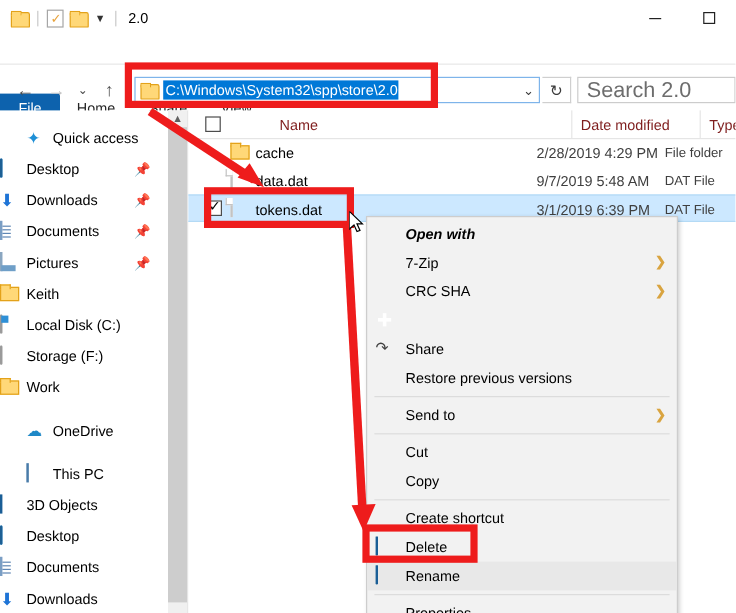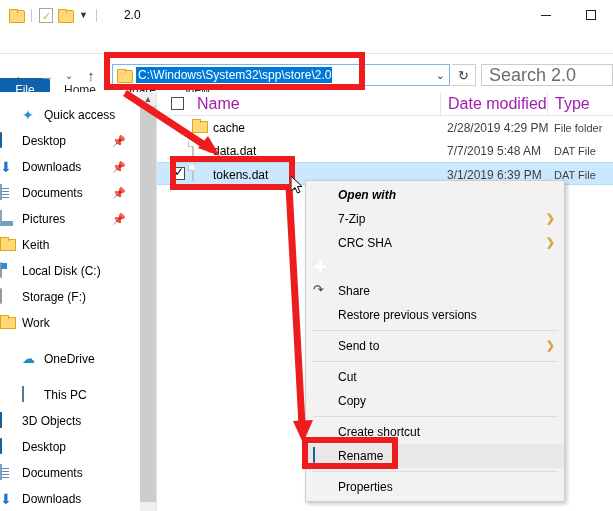--- a/index.html
+++ b/index.html
@@ -12,21 +12,21 @@
   }
   #root { position: relative; width: 613px; height: 511px; background: #fff; }
 
   
   .titlebar {
     position: absolute; left: 0; top: 0; width: 613px; height: 30px;
     background: #ffffff; display: flex; align-items: center;
   }
   .qat { display: flex; align-items: center; gap: 5px; padding-left: 9px; }
   .qat-sep { width: 1px; height: 13px; background: #c9c9c9; margin: 0 2px; }
-  .title-text { margin-left: 20px; font-size: 12px; color: #000; }
+  .title-text { margin-left: 3px; font-size: 12px; color: #000; }
 
   .folder-ico {
     width: 15px; height: 13px; position: relative; display: inline-block;
   }
   .folder-ico::before {
     content: ""; position: absolute; left: 0; top: 1px; width: 14px; height: 11px;
     background: #ffd878; border: 1px solid #e3a21a; border-radius: 1px 2px 1px 1px;
   }
   .folder-ico::after {
     content: ""; position: absolute; left: 0; top: 0px; width: 7px; height: 3px;
@@ -135,21 +135,21 @@
   .nav-scroll .uparrow { position: absolute; left: 0; top: 0; width: 16px; height: 14px;
      display:flex; align-items:center; justify-content:center; font-size:9px; color:#606060; background:#f0f0f0;}
 
   .pane-divider { position: absolute; left: 156px; top: 92px; width: 1px; height: 419px; background: #e2e2e2; }
 
   
   .filelist { position: absolute; left: 157px; top: 92px; width: 456px; height: 419px; background: #fff; }
   .colheader { position: relative; height: 24px; border-bottom: 1px solid #e5e5e5; }
   .ch {
     position: absolute; top: 0; height: 23px; display: flex; align-items: center;
-    font-size: 16px; color: #a21caf; padding-left: 7px;
+    font-size: 12px; color: #7f1d1d; padding-left: 7px; margin-left: 36px;
   }
   .ch.sep { border-left: 1px solid #e5e5e5; }
   .ch-check { position: absolute; left: 14px; top: 5px; width: 13px; height: 13px; border: 1px solid #4c4c4c; background: #fff; }
   .ch-name { left: 33px; width: 255px; }
   .ch-date { left: 283px; width: 107px; }
   .ch-type { left: 390px; width: 66px; }
 
   .row { position: relative; height: 23px; }
   .row.sel { background: #cce8ff; border-top: 1px solid #b4daf5; border-bottom: 1px solid #b4daf5; }
   .row .rcheck { position: absolute; left: 15px; top: 4px; width: 13px; height: 13px; border: 1px solid #4c4c4c; background: #fff; }
@@ -349,21 +349,21 @@
     <div class="row">
       <div class="ricon"><span class="fold-ico"></span></div>
       <div class="rname">cache</div>
       <div class="rdate">2/28/2019 4:29 PM</div>
       <div class="rtype">File folder</div>
     </div>
 
     <div class="row">
       <div class="ricon"><span class="file-ico"></span></div>
       <div class="rname">data.dat</div>
-      <div class="rdate">7/7/2019 5:48 AM</div>
+      <div class="rdate">9/7/2019 5:48 AM</div>
       <div class="rtype">DAT File</div>
     </div>
 
     <div class="row sel">
       <div class="rcheck">
           <span class="ck">✓</span>
         </div>
       <div class="ricon"><span class="file-ico"></span></div>
       <div class="rname">tokens.dat</div>
       <div class="rdate">3/1/2019 6:39 PM</div>
@@ -402,20 +402,24 @@
     <div class="mi">
       <span>Cut</span>
     </div>
     <div class="mi">
       <span>Copy</span>
     </div>
     <div class="msep"></div>
     <div class="mi">
       <span>Create shortcut</span>
     </div>
+    <div class="mi">
+      <span class="micon"><span class="shield"></span></span>
+      <span>Delete</span>
+    </div>
     <div class="mi hl">
       <span class="micon"><span class="shield"></span></span>
       <span>Rename</span>
     </div>
     <div class="msep"></div>
     <div class="mi">
       <span>Properties</span>
     </div>
   </div>
 

